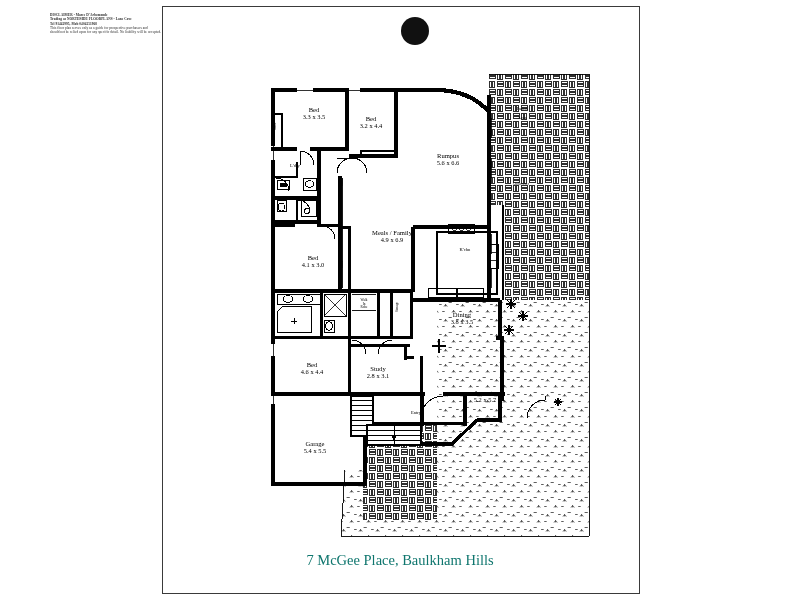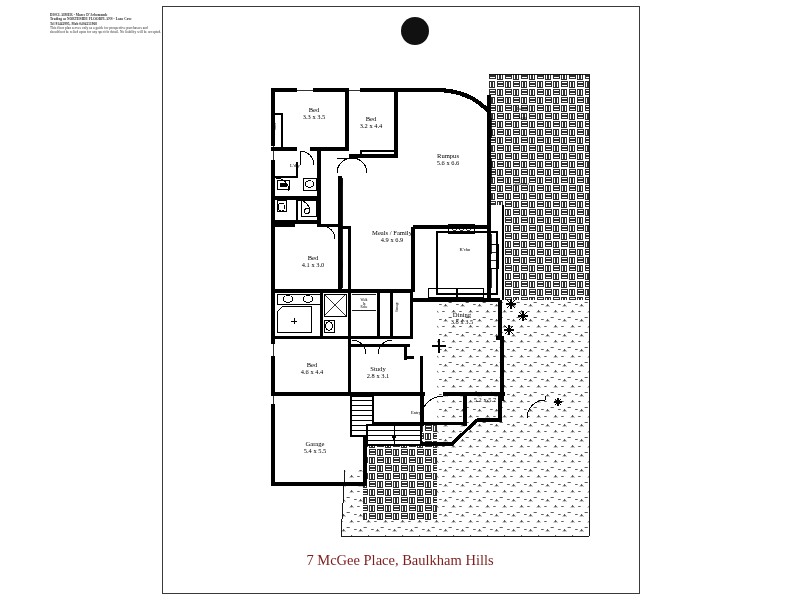--- a/index.html
+++ b/index.html
@@ -13,21 +13,21 @@
   
   #disclaimer{position:absolute;left:50px;top:13px;width:190px;line-height:1.28;color:#2a2a2a;}
   #disclaimer div{font-size:3.4px;white-space:nowrap;letter-spacing:.02em;}
   #disclaimer div.b{font-weight:bold;}
 
   
   #north{position:absolute;left:398px;top:14px;width:34px;height:34px;}
   #north .disc{position:absolute;left:3px;top:3px;width:28px;height:28px;border-radius:50%;background:#111;}
 
   
-  #title{position:absolute;left:0;right:0;top:552px;text-align:center;font-size:14.5px;color:#7f1d1d;font-family:"Liberation Serif",serif;}
+  #title{position:absolute;left:0;right:0;top:552px;text-align:center;font-size:14.5px;color:#0f766e;font-family:"Liberation Serif",serif;}
 
   
   #plan{position:absolute;left:0;top:0;width:478px;height:588px;}
   #plan svg{display:block;}
 
   
   .rl{position:absolute;text-align:center;color:#000;font-family:"Liberation Serif",serif;line-height:1.12;white-space:nowrap;transform:translate(-50%,-50%);}
   .rl .n{font-size:6.6px;}
   .rl .d{font-size:6.4px;}
   .rl.sm .n{font-size:4.6px;}

